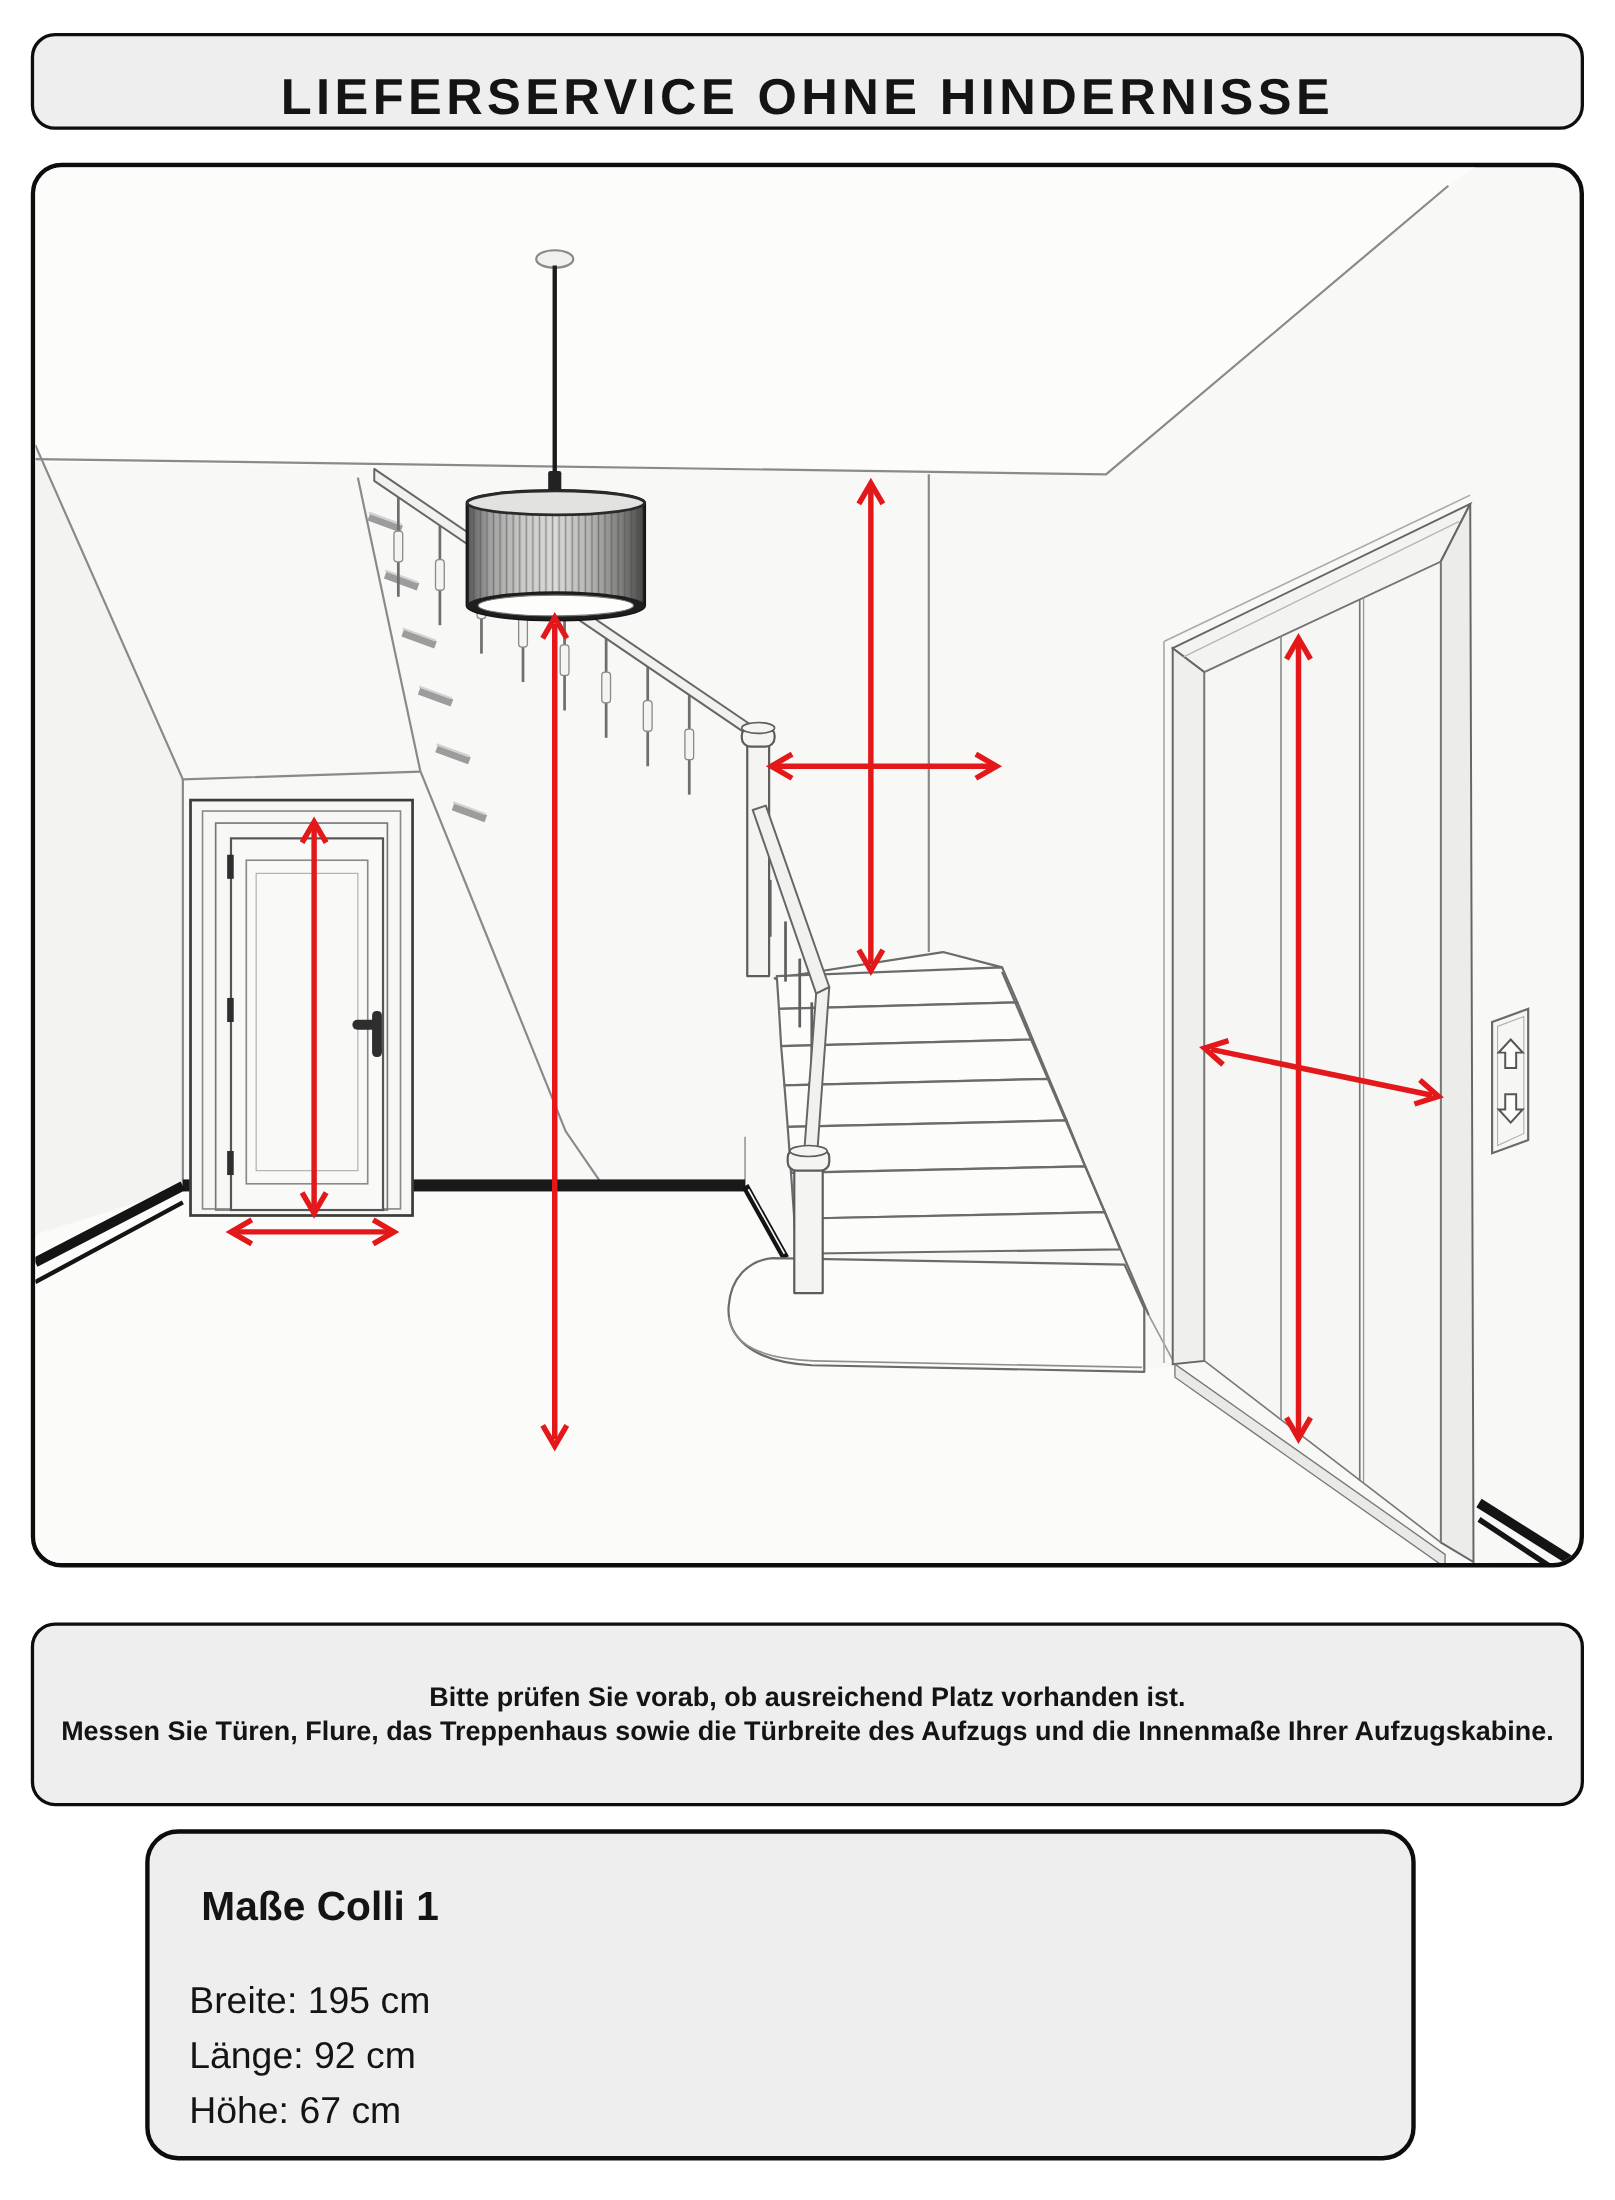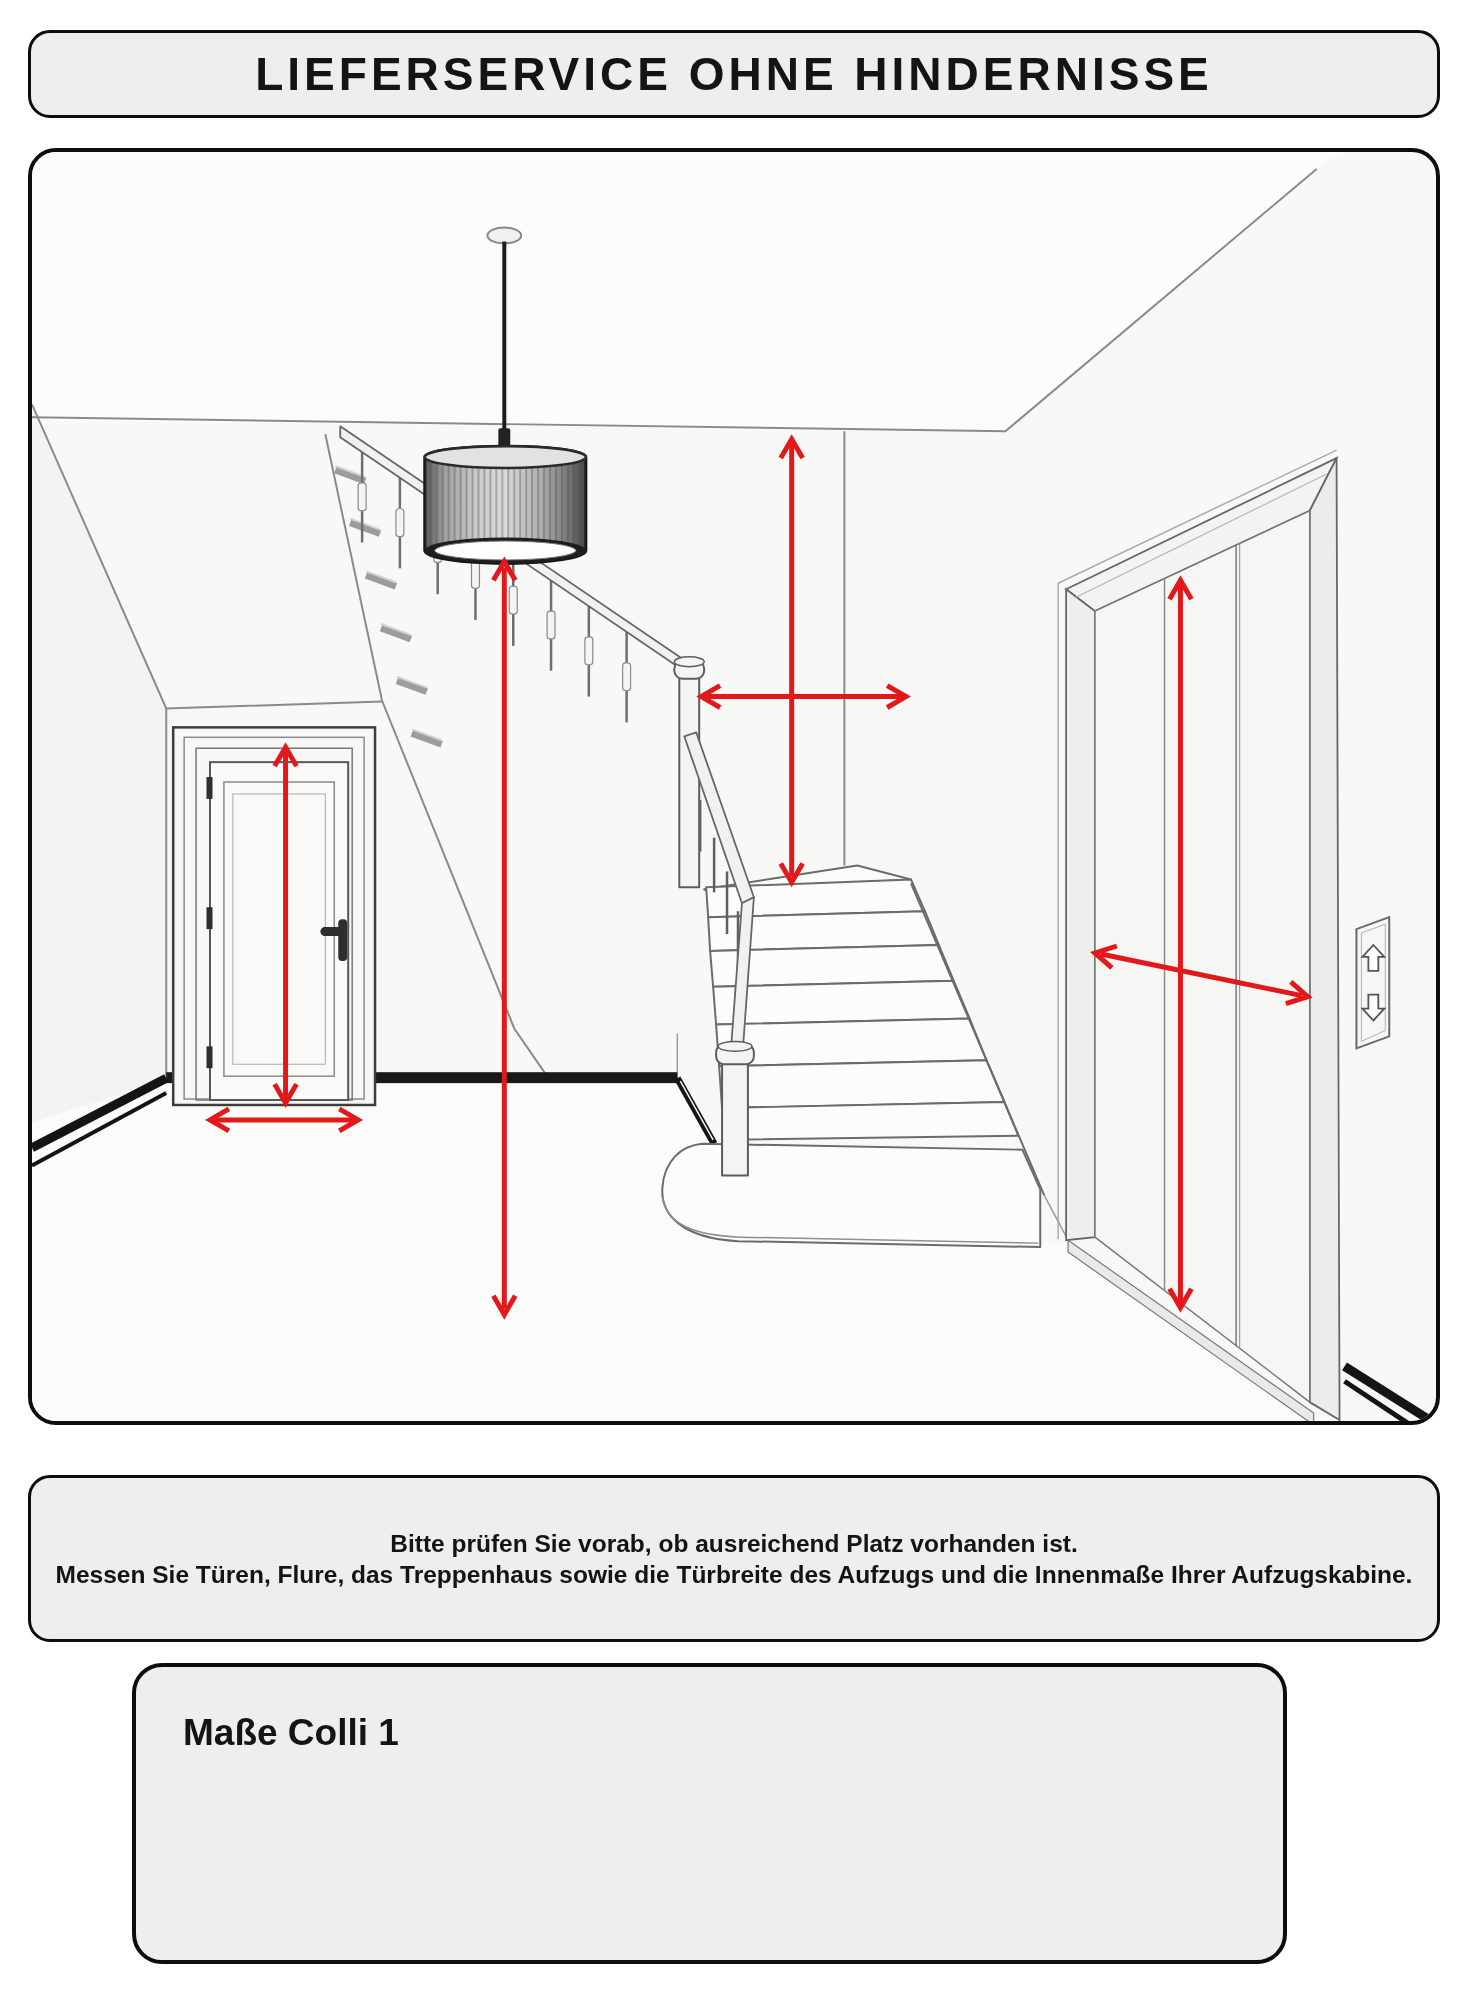--- a/index.html
+++ b/index.html
@@ -1,19 +1,19 @@
 <!DOCTYPE html>
 <html><head>
 <meta charset="utf-8">
 <style>
   html,body{margin:0;padding:0;background:#ffffff;}
   body{width:1468px;height:2000px;position:relative;font-family:"Liberation Sans",sans-serif;color:#141414;}
   .box{position:absolute;background:#eeeeee;border:4px solid #0d0d0d;box-sizing:border-box;}
   .header-box{left:28px;top:30px;width:1412px;height:88px;border-radius:22px;border-width:3.5px;
-    display:flex;align-items:center;justify-content:center;}
+    display:flex;align-items:flex-end;justify-content:center;}
   .header-box h1{margin:0;font-size:46px;font-weight:700;letter-spacing:4px;white-space:nowrap;}
   .scene-box{left:28px;top:148px;width:1412px;height:1277px;border-radius:28px;background:#f8f8f6;overflow:hidden;}
   .scene-box svg{position:absolute;left:0;top:0;width:100%;height:100%;}
   .notice-box{left:28px;top:1463px;width:1412px;height:167px;border-radius:22px;border-width:3.5px;
     display:flex;flex-direction:column;align-items:center;justify-content:center;margin-top:12px;}
   .notice-box p{margin:0;font-size:24.5px;line-height:31px;font-weight:700;text-align:center;white-space:nowrap;}
   .package-box{left:132px;top:1663px;width:1155px;height:301px;border-radius:30px;padding:34px 40px 0 36px;}
   .package-box h2{margin:11px;font-size:37px;font-weight:700;}
   .dim-list{margin-top:40px;font-size:34px;line-height:50px;font-weight:400;}
   .dim-row span{display:inline;}
@@ -239,13 +239,24 @@
 </svg>
 </div>
 
 <div class="box notice-box">
   <p>Bitte prüfen Sie vorab, ob ausreichend Platz vorhanden ist.</p>
   <p>Messen Sie Türen, Flure, das Treppenhaus sowie die Türbreite des Aufzugs und die Innenmaße Ihrer Aufzugskabine.</p>
 </div>
 
 <div class="box package-box">
   <h2>Maße Colli 1</h2>
+  <div class="dim-list">
+    <div class="dim-row">
+      <span>Breite:</span>&nbsp;<span>195 cm</span>
+    </div>
+    <div class="dim-row">
+      <span>Länge:</span>&nbsp;<span>92 cm</span>
+    </div>
+    <div class="dim-row">
+      <span>Höhe:</span>&nbsp;<span>67 cm</span>
+    </div>
+  </div>
 </div>
 
 </body></html>

